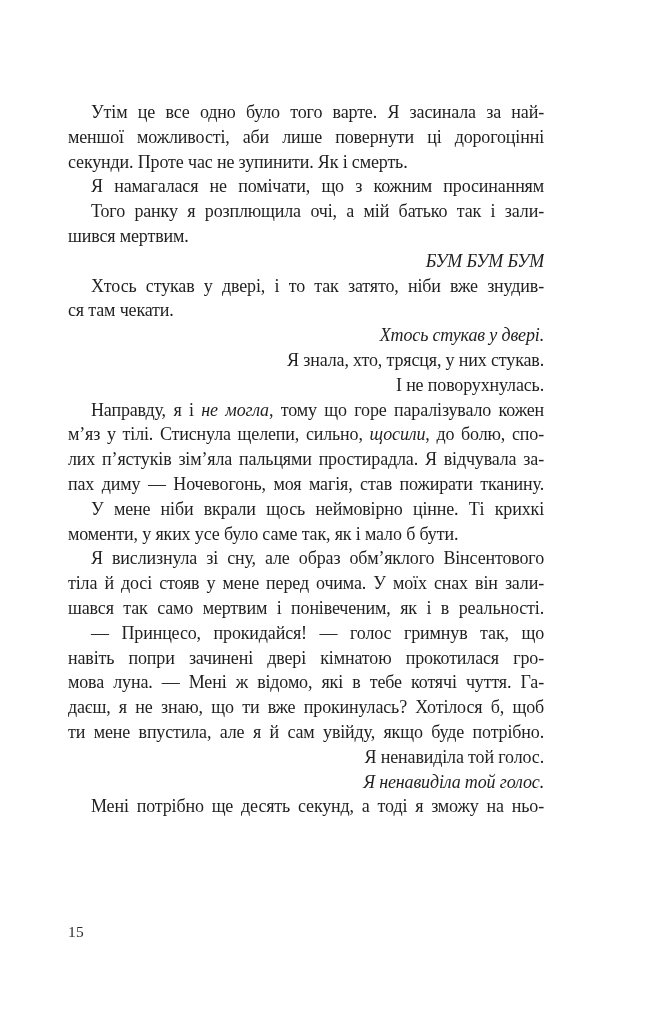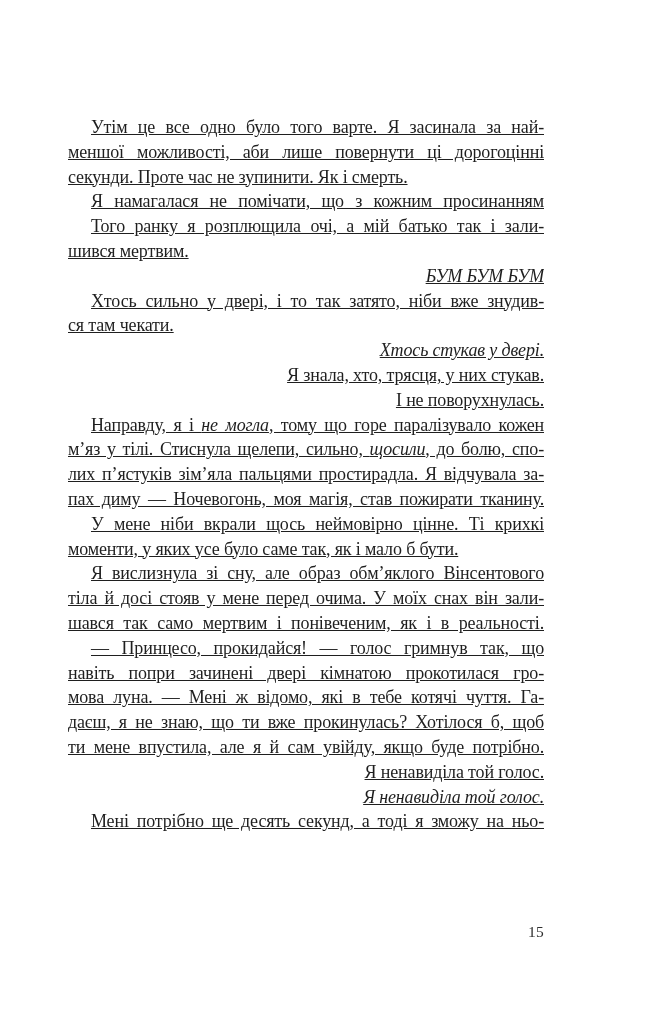--- a/index.html
+++ b/index.html
@@ -12,23 +12,22 @@
     width: 653px;
     height: 1024px;
     background: #ffffff;
     overflow: hidden;
     font-family: "Liberation Serif", "DejaVu Serif", serif;
     color: #1f1f1f;
   }
   .page-text {
     position: absolute;
     left: 68px;
-    top: 115px;
+    top: 100px;
     width: 476px;
-    text-decoration: underline;
   }
   .line {
     height: 24.8px;
     line-height: 24.8px;
     font-size: 18px;
     letter-spacing: -0.15px;
     overflow: hidden;
     white-space: normal;
     box-sizing: border-box;
   }
@@ -36,39 +35,39 @@
   .line.just {
     text-align: justify;
     text-align-last: justify;
   }
   .em { font-style: italic; }
   .page-number {
     position: absolute;
     left: 68px;
     top: 923px;
     width: 476px;
-    text-align: right;
+    text-align: left;
     font-size: 15.5px;
     letter-spacing: 0.3px;
     color: #2e2e2e;
   }
 </style>
 </head>
 <body>
 
 <div class="book-page">
   <div class="page-text">
       <div class="line indent just"><span>Утім це все одно було того варте. Я засинала за най-</span></div>
       <div class="line just"><span>меншої можливості, аби лише повернути ці дорогоцінні</span></div>
       <div class="line"><span>секунди. Проте час не зупинити. Як і смерть.</span></div>
       <div class="line indent just"><span>Я намагалася не помічати, що з кожним просинанням</span></div>
       <div class="line indent just"><span>Того ранку я розплющила очі, а мій батько так і зали-</span></div>
       <div class="line"><span>шився мертвим.</span></div>
       <div class="line indent"><span class="em">БУМ БУМ БУМ</span></div>
-      <div class="line indent just"><span>Хтось сильно у двері, і то так затято, ніби вже знудив-</span></div>
+      <div class="line indent just"><span>Хтось стукав у двері, і то так затято, ніби вже знудив-</span></div>
       <div class="line"><span>ся там чекати.</span></div>
       <div class="line indent"><span class="em">Хтось стукав у двері.</span></div>
       <div class="line indent"><span>Я знала, хто, трясця, у них стукав.</span></div>
       <div class="line indent"><span>І не поворухнулась.</span></div>
       <div class="line indent just"><span>Направду, я і </span><span class="em">не могла</span><span>, тому що горе паралізувало кожен</span></div>
       <div class="line just"><span>м’яз у тілі. Стиснула щелепи, сильно, </span><span class="em">щосили</span><span>, до болю, спо-</span></div>
       <div class="line just"><span>лих п’ястуків зім’яла пальцями простирадла. Я відчувала за-</span></div>
       <div class="line just"><span>пах диму — Ночевогонь, моя магія, став пожирати тканину.</span></div>
       <div class="line indent just"><span>У мене ніби вкрали щось неймовірно цінне. Ті крихкі</span></div>
       <div class="line"><span>моменти, у яких усе було саме так, як і мало б бути.</span></div>

